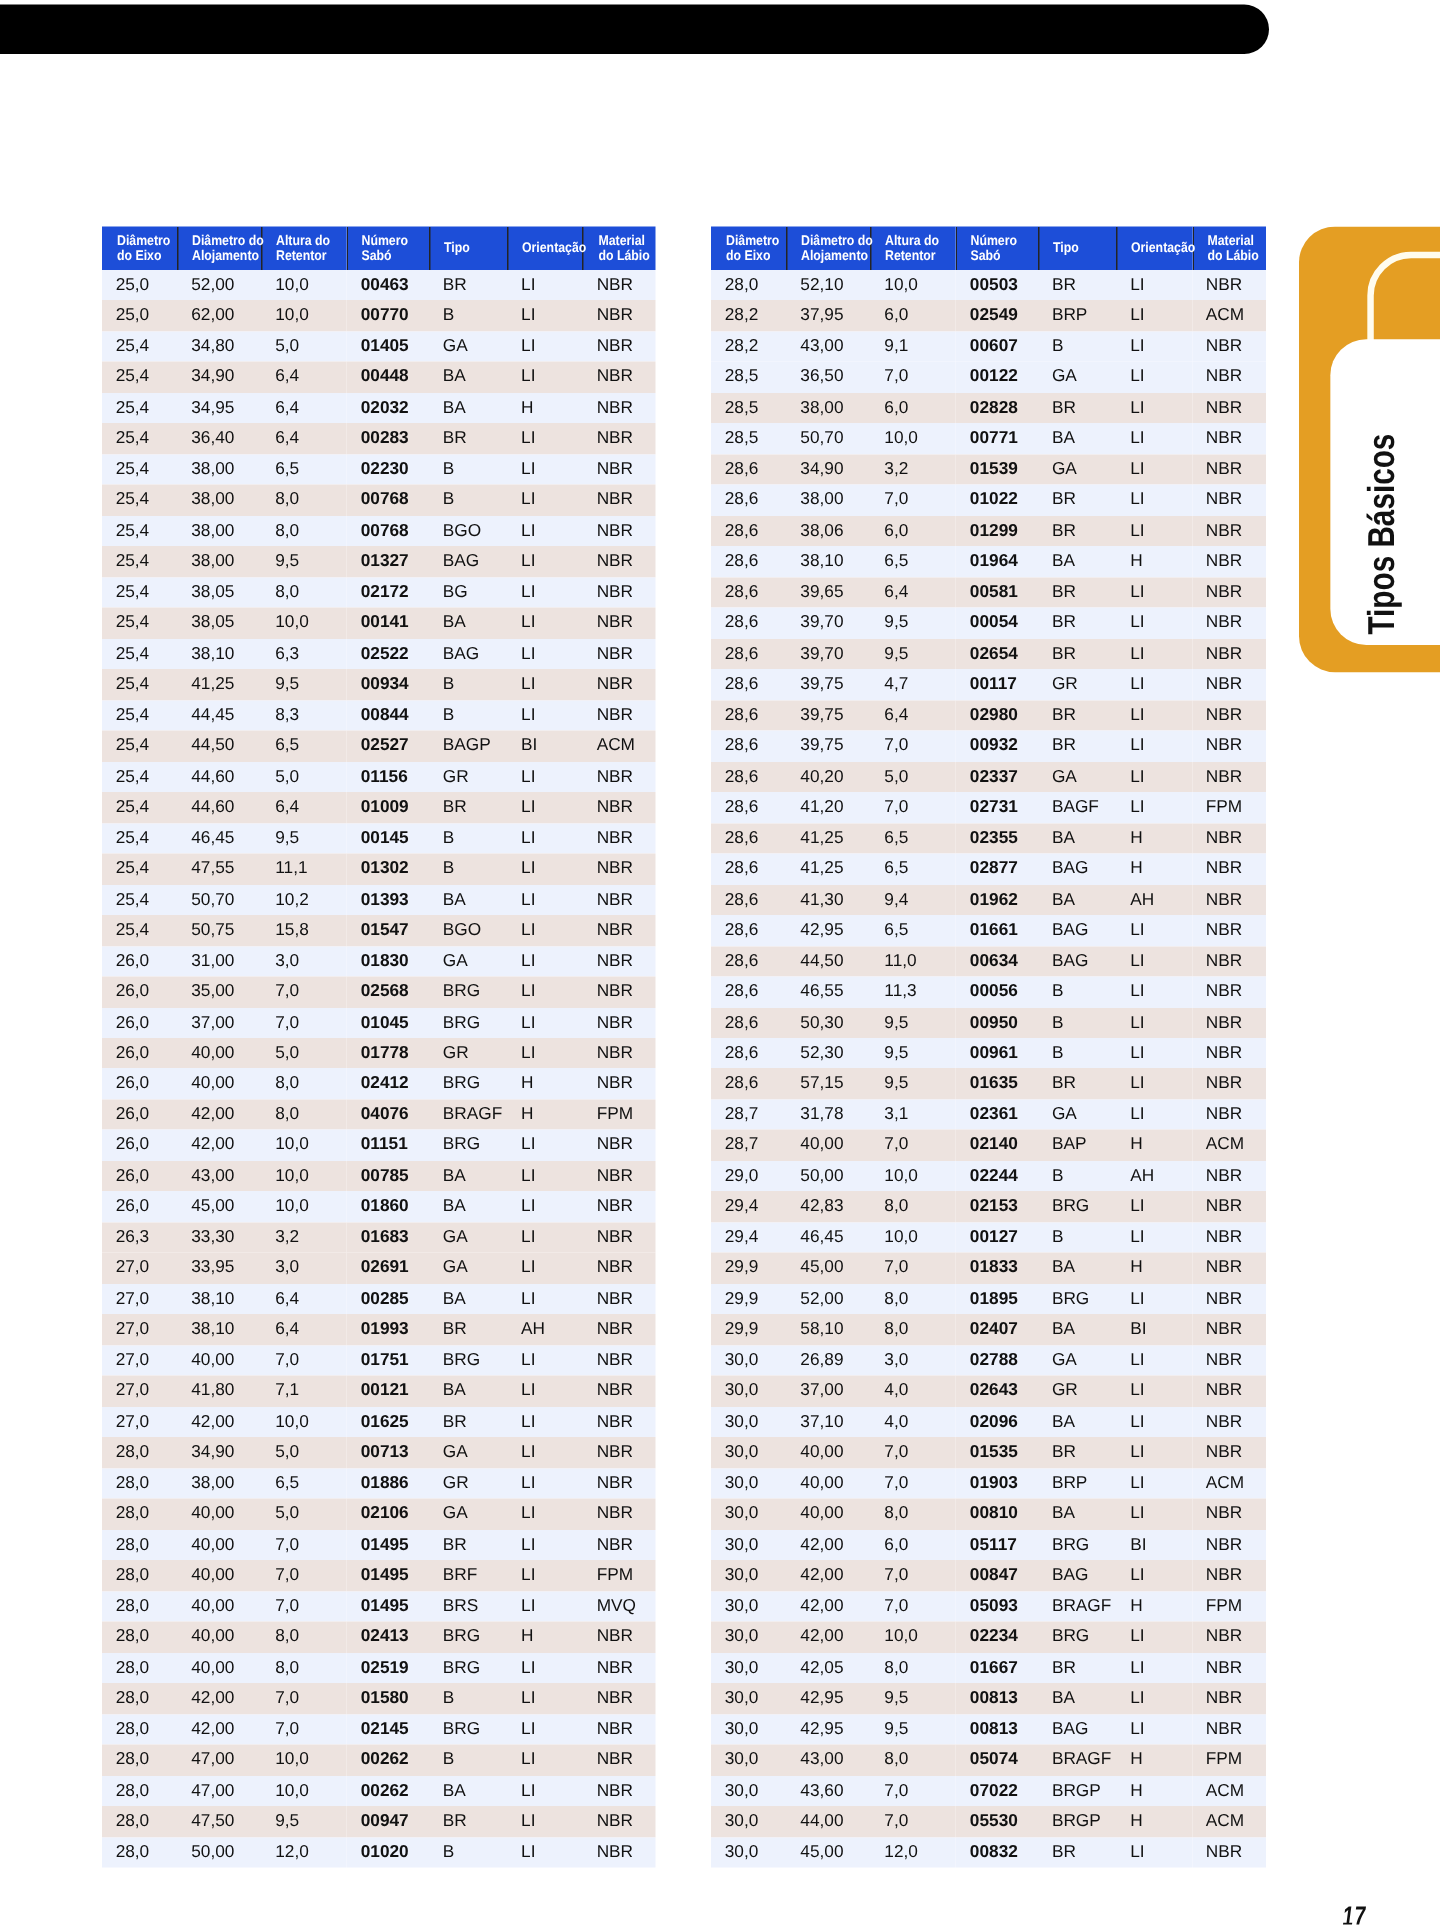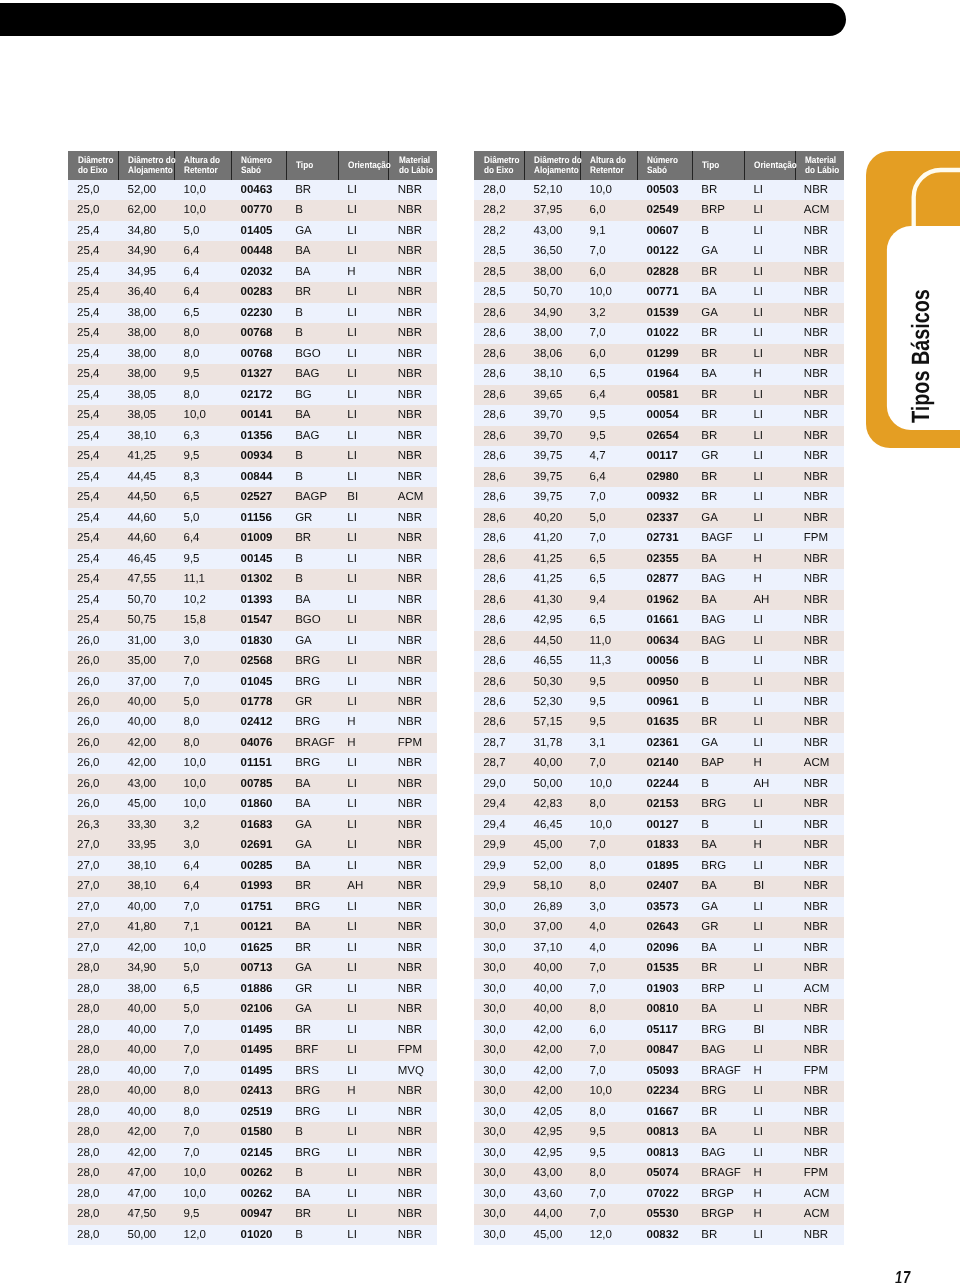--- a/index.html
+++ b/index.html
@@ -8,21 +8,21 @@
        -webkit-font-smoothing:antialiased;text-rendering:geometricPrecision;}
 
   
   .topbar{position:absolute;left:-30px;top:2.6px;width:876px;height:33px;background:#000;border-radius:16.5px;}
 
   
   .tbl{position:absolute;top:150.8px;}
   #tbl-left{left:67.8px;}
   #tbl-right{left:473.9px;}
   table{border-collapse:collapse;border-spacing:0;table-layout:fixed;width:369.7px;}
-  thead th{background:#737373;color:#fff;box-shadow:inset 1px 0 0 #242424;
+  thead th{background:#1d4ed8;color:#fff;box-shadow:inset 1px 0 0 #242424;
            font-size:9.4px;font-weight:bold;line-height:10.2px;text-align:left;
            padding:0 0 0 10.1px;height:29.1px;vertical-align:middle;border:0;}
   thead th:first-child{box-shadow:none;}
   thead th span.hl{display:block;transform:scaleX(0.875);transform-origin:left center;white-space:nowrap;}
   tbody td{font-size:11.5px;color:#111111;height:20.49px;padding:0 0 0 9.3px;
            line-height:20.49px;white-space:nowrap;border:0;}
   tbody tr.odd{background:#EDF2FD;}
   tbody tr.even{background:#EDE3DF;}
   td.num{font-weight:bold;}
 
@@ -199,21 +199,21 @@
           <td class="">10,0</td>
           <td class="num">00141</td>
           <td class="">BA</td>
           <td class="">LI</td>
           <td class="">NBR</td>
         </tr>
         <tr class="odd">
           <td class="">25,4</td>
           <td class="">38,10</td>
           <td class="">6,3</td>
-          <td class="num">01356</td>
+          <td class="num">02522</td>
           <td class="">BAG</td>
           <td class="">LI</td>
           <td class="">NBR</td>
         </tr>
         <tr class="even">
           <td class="">25,4</td>
           <td class="">41,25</td>
           <td class="">9,5</td>
           <td class="num">00934</td>
           <td class="">B</td>
@@ -919,21 +919,21 @@
           <td class="">8,0</td>
           <td class="num">02407</td>
           <td class="">BA</td>
           <td class="">BI</td>
           <td class="">NBR</td>
         </tr>
         <tr class="odd">
           <td class="">30,0</td>
           <td class="">26,89</td>
           <td class="">3,0</td>
-          <td class="num">03573</td>
+          <td class="num">02788</td>
           <td class="">GA</td>
           <td class="">LI</td>
           <td class="">NBR</td>
         </tr>
         <tr class="even">
           <td class="">30,0</td>
           <td class="">37,00</td>
           <td class="">4,0</td>
           <td class="num">02643</td>
           <td class="">GR</td>

